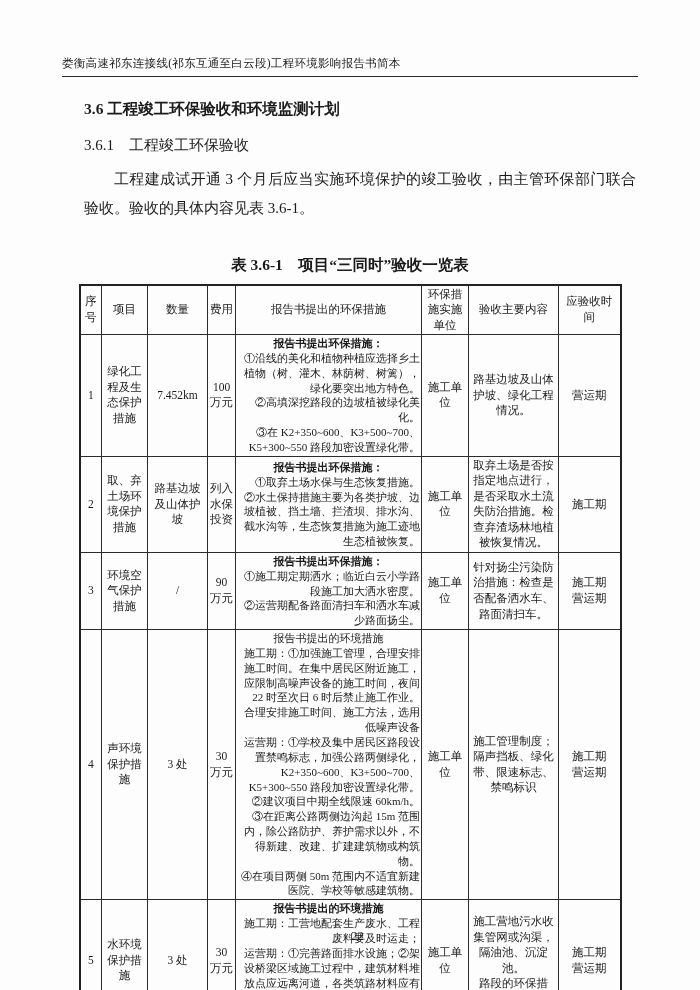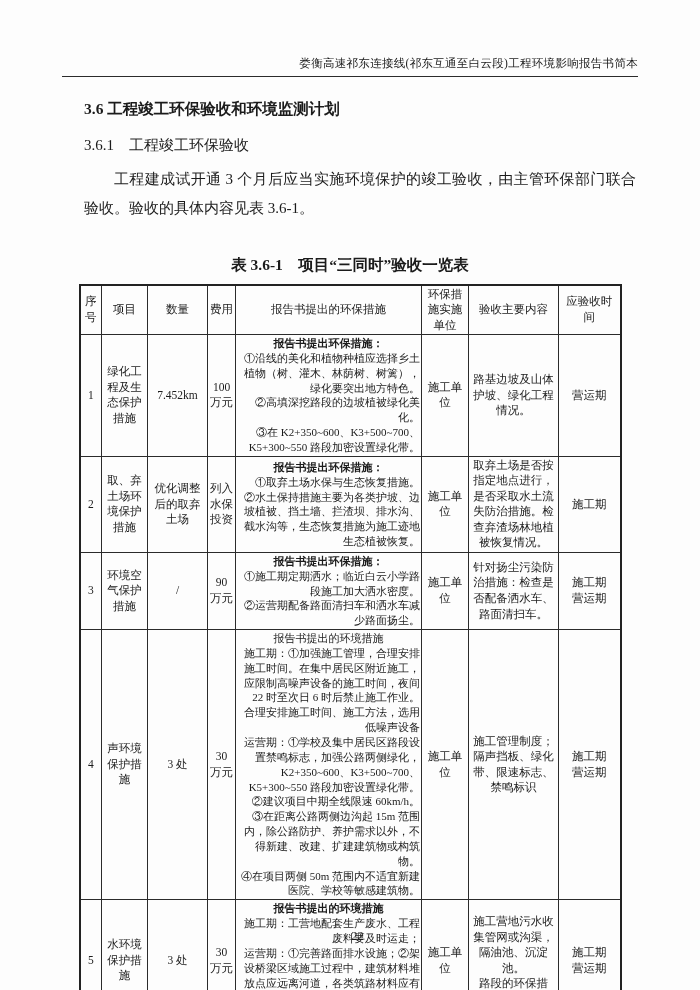--- a/index.html
+++ b/index.html
@@ -4,21 +4,21 @@
 <style>
   html,body { margin:0; padding:0; }
   body {
     width:700px; height:990px;
     background:#fdfdfd; color:#1b1b1b;
     font-family:"Liberation Serif","DejaVu Serif",serif;
     position:relative; overflow:hidden;
   }
   .doc-header {
     margin:56px 62px 0 62px;
-    text-align:right; font-size:11.5px; letter-spacing:0.3px;
+    font-size:11.5px; letter-spacing:0.3px;
     padding-bottom:5px; border-bottom:1.5px solid #2b2b2b;
   }
   .h1 { margin:22px 62px 0 84px; font-size:15.5px; font-weight:bold; }
   .h2 { margin:16px 62px 0 84px; font-size:15px; font-weight:normal; }
   .para {
     margin:10px 64px 16px 84px; font-size:15px; line-height:1.95;
     text-align:justify; text-indent:2em;
   }
   .tbl-title { margin-top:31px; text-align:center; font-weight:bold; font-size:15.5px; }
   table.acc {
@@ -93,21 +93,21 @@
         <div class="m-line">③在 K2+350~600、K3+500~700、K5+300~550 路段加密设置绿化带。</div>
       </td>
       <td>施工单位</td>
       <td class="pre">路基边坡及山体护坡、绿化工程情况。</td>
       <td class="pre">营运期</td>
     </tr>
 
     <tr>
       <td>2</td>
       <td>取、弃土场环境保护措施</td>
-      <td>优化调整后的取弃土场</td>
+      <td>路基边坡及山体护坡</td>
       <td>列入水保投资</td>
       <td class="measures">
         <div class="m-title">报告书提出环保措施：</div>
         <div class="m-line">①取弃土场水保与生态恢复措施。</div>
         <div class="m-line">②水土保持措施主要为各类护坡、边坡植被、挡土墙、拦渣坝、排水沟、截水沟等，生态恢复措施为施工迹地生态植被恢复。</div>
       </td>
       <td>施工单位</td>
       <td class="pre">取弃土场是否按指定地点进行，是否采取水土流失防治措施。检查弃渣场林地植被恢复情况。</td>
       <td class="pre">施工期</td>
     </tr>

